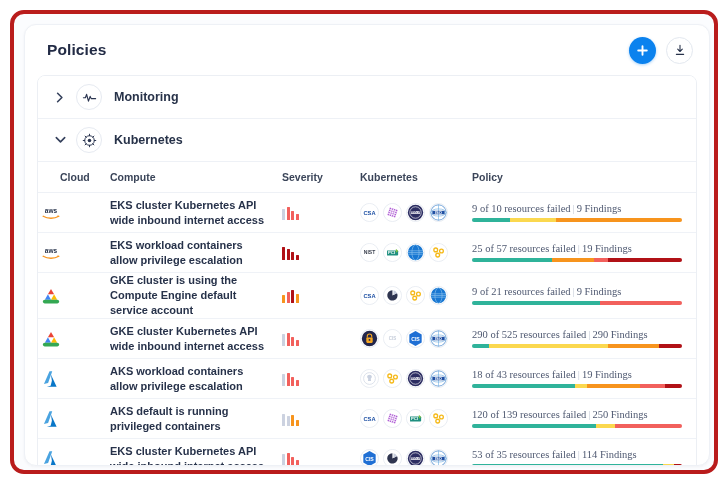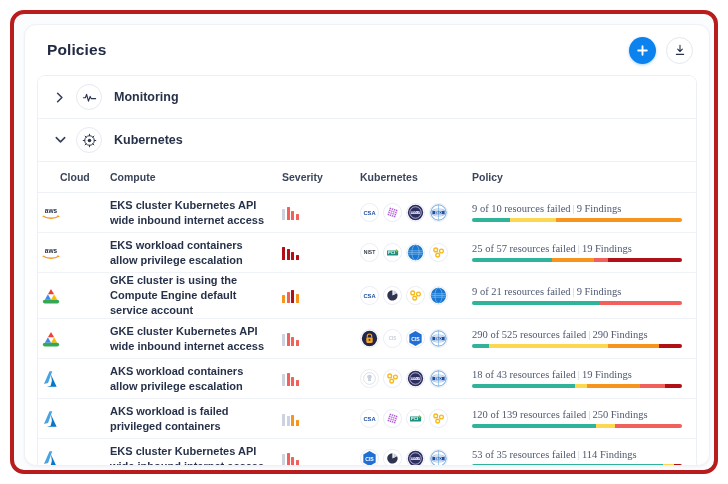--- a/index.html
+++ b/index.html
@@ -599,21 +599,21 @@
      </td>
               </tr>
               <tr>
                 <td class="cell-cloud">
        <span><svg class="cloud-ico" viewBox="0 0 22 22">
                       <path d="M9.4 2.6 3.2 16.4l4.6-.9L12.4 2.6z" fill="#4aa3e0"></path>
                       <path d="M10.9 6.1 17.2 19.4H6.4l4.2-1 1.4-5.5z" fill="#0a77c8"></path>
                     </svg></span>
      </td>
      <td>
-       <div class="policy-text">AKS workload is failed privileged containers</div>
+       <div class="policy-text">AKS default is running privileged containers</div>
      </td>
      <td>
        <span class="sev">
                     <i style="height:12px;background:#ccd2e0"></i>
                     <i style="height:10px;background:#ccd2e0"></i>
                     <i style="height:11px;background:#f7941d"></i>
                     <i style="height:6px;background:#f7941d"></i>
                   </span>
      </td>
      <td>

